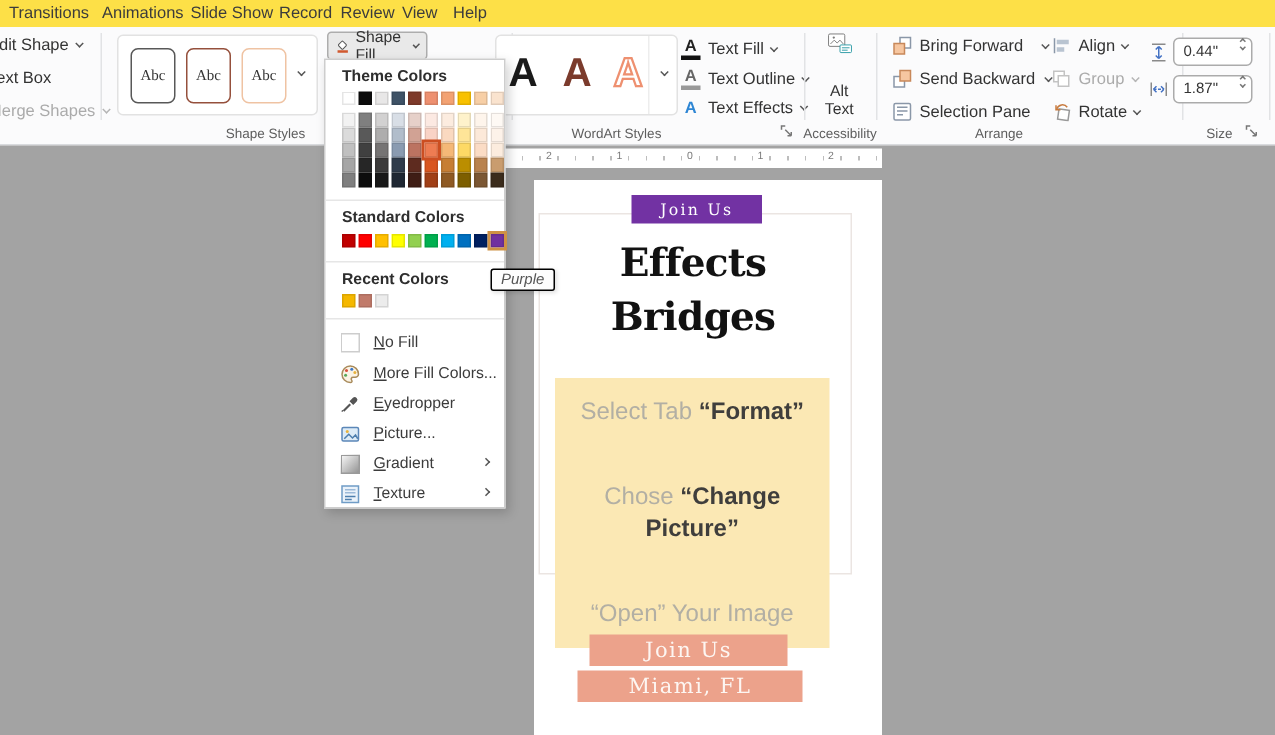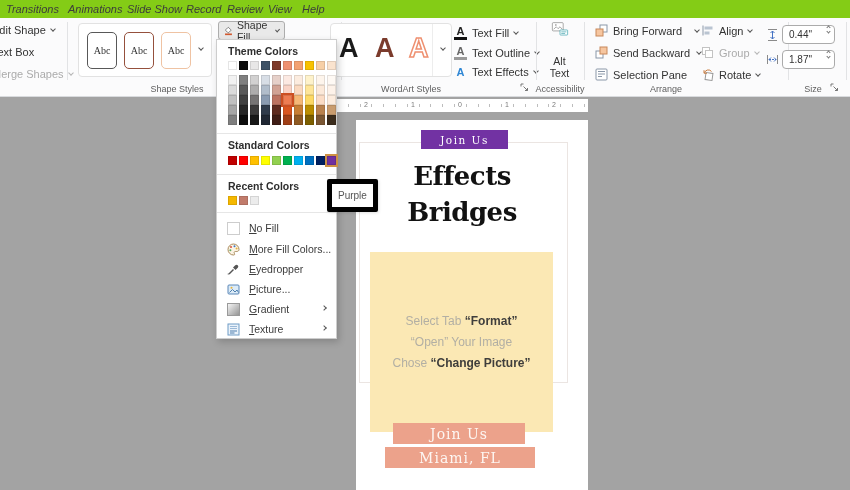--- a/index.html
+++ b/index.html
@@ -1,21 +1,21 @@
 <!DOCTYPE html>
 <html><head>
 <meta charset="utf-8">
 <style>
   * { margin:0; padding:0; box-sizing:border-box; }
   html,body { width:850px; height:490px; overflow:hidden; }
   body { font-family:"Liberation Sans","DejaVu Sans",sans-serif; background:#E9EBEE; position:relative; }
   .abs { position:absolute; }
 
   
-  .menubar { position:absolute; left:0; top:0; width:850px; height:18px; background:#84cc16;font-style:italic; }
+  .menubar { position:absolute; left:0; top:0; width:850px; height:18px; background:#fde047; }
   .menubar span { position:absolute; top:3px; font-size:11px; color:#3C3C3C; white-space:nowrap; }
   .menubar .active { color:#A4362B; font-weight:bold; border-bottom:2px solid #A4362B; padding-bottom:1px; }
 
   
   .ribbon { position:absolute; left:0; top:18px; width:850px; height:79px; background:#FBFBFC; border-bottom:1px solid #D9DBDE; }
   .vsep { position:absolute; top:4px; width:1px; height:58px; background:#E2E3E5; }
   .rlabel { position:absolute; top:66px; font-size:9px; color:#5E5E5E; transform:translateX(-50%); white-space:nowrap; }
   .rowbtn { position:absolute; display:flex; align-items:center; gap:5px; font-size:11px; color:#333; white-space:nowrap; }
   .rowbtn.disabled { color:#ABABAB; }
   .chv { display:inline-block; width:4px; height:4px; border-right:1px solid #555; border-bottom:1px solid #555; transform:rotate(45deg); margin-top:-2px; }
@@ -57,29 +57,29 @@
   .ruler .ticks { position:absolute; left:0; top:5px; width:100%; height:3px;
                   background:repeating-linear-gradient(90deg,#BDBDBD 0 1px,transparent 1px 11.8px); }
   .ruler span { position:absolute; top:2px; font-size:7px; color:#7A7A7A; transform:translateX(-50%); }
   .page { position:absolute; left:356px; top:23px; width:232px; height:370px; background:#fff; }
   .card { position:absolute; left:3px; top:22px; width:209px; height:241px; border:1px solid #EBE5E2; }
   .badge { position:absolute; left:65px; top:10px; width:87px; height:19px; display:flex; align-items:center; justify-content:center;
            color:#fff; font-family:"DejaVu Serif",serif; font-size:10.5px; letter-spacing:1.5px; }
   .title { position:absolute; left:0; top:38px; width:212px; text-align:center; font-family:"DejaVu Serif",serif;
            font-weight:bold; font-size:26px; line-height:36px; color:#121212; letter-spacing:-0.5px; }
   .phbox { position:absolute; left:14px; top:132px; width:183px; height:180px; display:flex; flex-direction:column;
-           align-items:center; justify-content:center; text-align:center; font-size:12px; line-height:21px; }
+           align-items:center; justify-content:center; text-align:center; font-size:16px; line-height:21px;gap:36px; }
   .muted { color:#B2AFA4; }
   .phb { color:#3F3E3C; font-weight:bold; }
   .banner { position:absolute; display:flex; align-items:center; justify-content:center; color:#FDF6F2;
             font-family:"DejaVu Serif",serif; font-size:14px; letter-spacing:1px; }
 
-  .tooltip { position:absolute; left:327px; top:179px; height:33px; padding:0 6px; background:#FDFDFD; border:5px solid #000000;
+  .tooltip { position:absolute; left:327px; top:179px; height:15px; padding:0 6px; background:#FDFDFD; border:1px solid #000000;
              border-radius:2px; box-shadow:1px 1px 3px rgba(0,0,0,.12); font-size:10px; color:#555;
-             display:flex; align-items:center; z-index:60; }
+             display:flex; align-items:center; z-index:60;font-style:italic; }
 </style>
 </head>
 <body>
 
 <div class="menubar">
   <span style="left:6px">Transitions</span>
   <span style="left:68px">Animations</span>
   <span style="left:127px">Slide Show</span>
   <span style="left:186px">Record</span>
   <span style="left:227px">Review</span>
@@ -265,22 +265,22 @@
 
   <div class="page">
     <div class="card"></div>
     <div class="badge" style="background: rgb(114, 50, 163);">Join Us</div>
     <div class="title">
       <div>Effects</div>
       <div>Bridges</div>
     </div>
     <div class="phbox" style="background: rgb(251, 232, 180);">
       <div><span class="muted">Select Tab </span><span class="phb">“Format”</span></div>
+      <div><span class="muted">Chose </span><span class="phb">“Change Picture”</span></div>
       <div><span class="muted">“Open” Your Image</span></div>
-      <div><span class="muted">Chose </span><span class="phb">“Change Picture”</span></div>
     </div>
     <div class="banner" style="left: 37px; top: 303px; width: 132px; height: 21px; background: rgb(236, 162, 139);">Join Us</div>
     <div class="banner" style="left: 29px; top: 327px; width: 150px; height: 21px; background: rgb(236, 162, 139);">Miami, FL</div>
   </div>
 </div>
 
 <div class="fillmenu">
   <div class="fm-h" style="top:5px">Theme Colors</div>
   <div class="swgrid" style="top:21px">
       <div class="sw" style="background: rgb(255, 255, 255);"></div>

